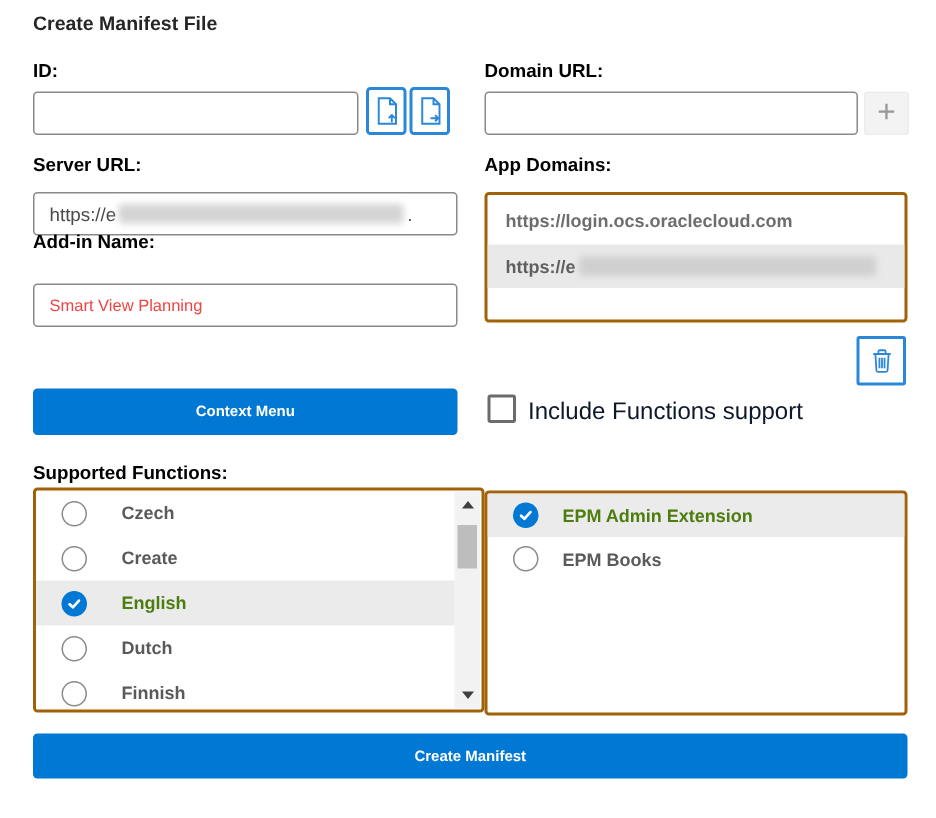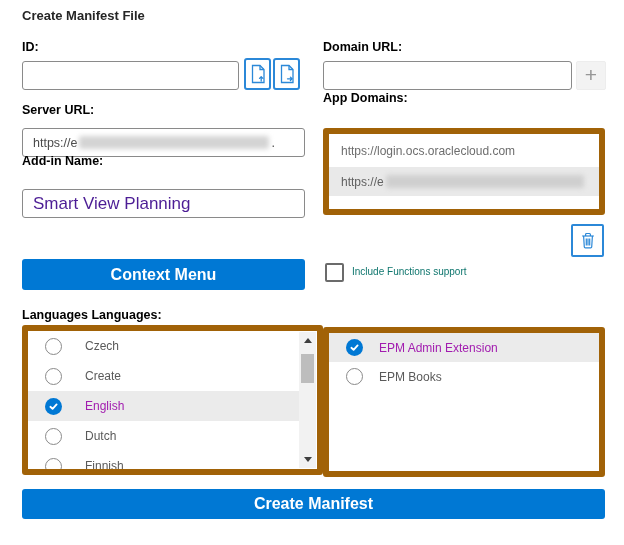--- a/index.html
+++ b/index.html
@@ -9,21 +9,21 @@
   }
   .title{
     position:absolute;left:22px;top:8px;font-size:13px;font-weight:700;color:#262626;
   }
   .lbl{
     position:absolute;font-size:12.5px;font-weight:700;color:#000000;white-space:nowrap;
   }
   .tin{
     position:absolute;height:29px;box-sizing:border-box;border:1px solid #8a8a8a;
     border-radius:3px;background:#fff;font-family:"Liberation Sans",sans-serif;
-    font-size:17px;color:#4c1d95;padding:0 10px;outline:none;
+    font-size:11px;color:#ef4444;padding:0 10px;outline:none;
   }
   .fakein{
     position:absolute;height:29px;box-sizing:border-box;border:1px solid #8a8a8a;
     border-radius:3px;background:#fff;font-size:12.5px;color:#4a4a4a;
     display:flex;align-items:center;padding:0 10px;cursor:text;
   }
   .redact{
     display:inline-block;height:13px;background:#d4d4d4;border-radius:2px;
     filter:blur(2.5px);margin:0 2px;
   }
@@ -38,51 +38,51 @@
     justify-content:center;padding:0;cursor:pointer;
   }
   .plusbtn{
     position:absolute;width:30px;height:29px;box-sizing:border-box;background:#f3f3f3;
     border:1px solid #ededed;border-radius:2px;color:#979797;font-size:21px;
     font-weight:400;line-height:1;display:flex;align-items:center;justify-content:center;
     padding:0 0 3px 0;cursor:default;font-family:"Liberation Sans",sans-serif;
   }
   .bluebtn{
     position:absolute;background:#0078d4;color:#ffffff;border:none;border-radius:3px;
-    font-family:"Liberation Sans",sans-serif;font-size:16px;font-weight:700;
+    font-family:"Liberation Sans",sans-serif;font-size:10px;font-weight:700;
     display:flex;align-items:center;justify-content:center;cursor:pointer;padding:0;
   }
   .listbox{
-    position:absolute;box-sizing:border-box;background:#fff;border:6px solid #a16207;
-    border-radius:3px;overflow:hidden;
+    position:absolute;box-sizing:border-box;background:#fff;border:2px solid #a16207;
+    border-radius:3px;overflow:hidden;font-weight:bold;
   }
   .drow{
     height:29px;display:flex;align-items:center;padding:0 12px;font-size:12px;
     color:#6d6d6d;white-space:nowrap;margin-top:2px;
   }
   .drow.selected{background:#e9e9e9;color:#5f5f5f;}
   .lrow{
     height:30px;display:flex;align-items:center;width:calc(100% - 18px);
   }
   .xrow{height:29px;display:flex;align-items:center;}
   .lrow.selected,.xrow.selected{background:#ebebeb;}
   .radio{
     width:17px;height:17px;box-sizing:border-box;border:1.6px solid #8a8a8a;
     border-radius:50%;background:#fff;margin-left:17px;flex:0 0 auto;
     display:flex;align-items:center;justify-content:center;
   }
   .radio.checked{border:none;background:#0078d4;}
   .ltext{margin-left:23px;font-size:12px;color:#5a5a5a;}
-  .lrow.selected .ltext,.xrow.selected .ltext{color:#a21caf;}
+  .lrow.selected .ltext,.xrow.selected .ltext{color:#4d7c0f;}
   .xrow .ltext{margin-left:16px;}
   .checkbox{
     position:absolute;width:19px;height:19px;box-sizing:border-box;background:#fff;
     border:2px solid #6b6b6b;border-radius:2px;cursor:pointer;
   }
-  .cblabel{position:absolute;font-size:10px;color:#0f766e;white-space:nowrap;}
+  .cblabel{position:absolute;font-size:16px;color:#0f172a;white-space:nowrap;}
   
   .sbar{
     position:absolute;top:1px;bottom:1px;right:1px;width:17px;background:#f2f2f2;
   }
   .sarrow{
     position:absolute;left:0;width:17px;height:17px;display:flex;align-items:center;
     justify-content:center;cursor:pointer;
   }
   .sarrow.up{top:0;}
   .sarrow.down{bottom:0;}
@@ -126,21 +126,21 @@
     <span>+</span>
   </button>
 
   <div class="lbl" style="left:22px;top:103px;">Server URL:</div>
   <div class="fakein" style="left:22px;top:128px;width:283px;">
     <span>https://e</span>
     <span class="redact" style="width:190px;"></span>
     <span>.</span>
   </div>
 
-  <div class="lbl" style="left:323px;top:91px;">App Domains:</div>
+  <div class="lbl" style="left:323px;top:103px;">App Domains:</div>
   <div class="listbox" style="left:323px;top:128px;width:282px;height:87px;">
     <div class="drow">
       <span>https://login.ocs.oraclecloud.com</span>
     </div>
     <div class="drow selected">
       <span>https://e</span>
       <span class="redact" style="width:198px;background:#cfcfcf;"></span>
     </div>
   </div>
 
@@ -155,21 +155,21 @@
     </span>
   </button>
 
   <div class="lbl" style="left:22px;top:154px;">Add-in Name:</div>
   <input class="tin" style="left: 22px; top: 189px; width: 283px;" value="Smart View Planning">
 
   <button class="bluebtn" style="left:22px;top:259px;width:283px;height:31px;">Context Menu</button>
   <div class="checkbox" style="left:325px;top:263px;"></div>
   <div class="cblabel" style="left:352px;top:266px;">Include Functions support</div>
 
-  <div class="lbl" style="left:22px;top:308px;">Languages Languages:</div>
+  <div class="lbl" style="left:22px;top:308px;">Supported Functions:</div>
   <div class="listbox" style="left:22px;top:325px;width:301px;height:150px;">
     <div class="lrow">
       <span class="radio"></span>
       <span class="ltext">Czech</span>
     </div>
     <div class="lrow">
       <span class="radio"></span>
       <span class="ltext">Create</span>
     </div>
     <div class="lrow selected">

